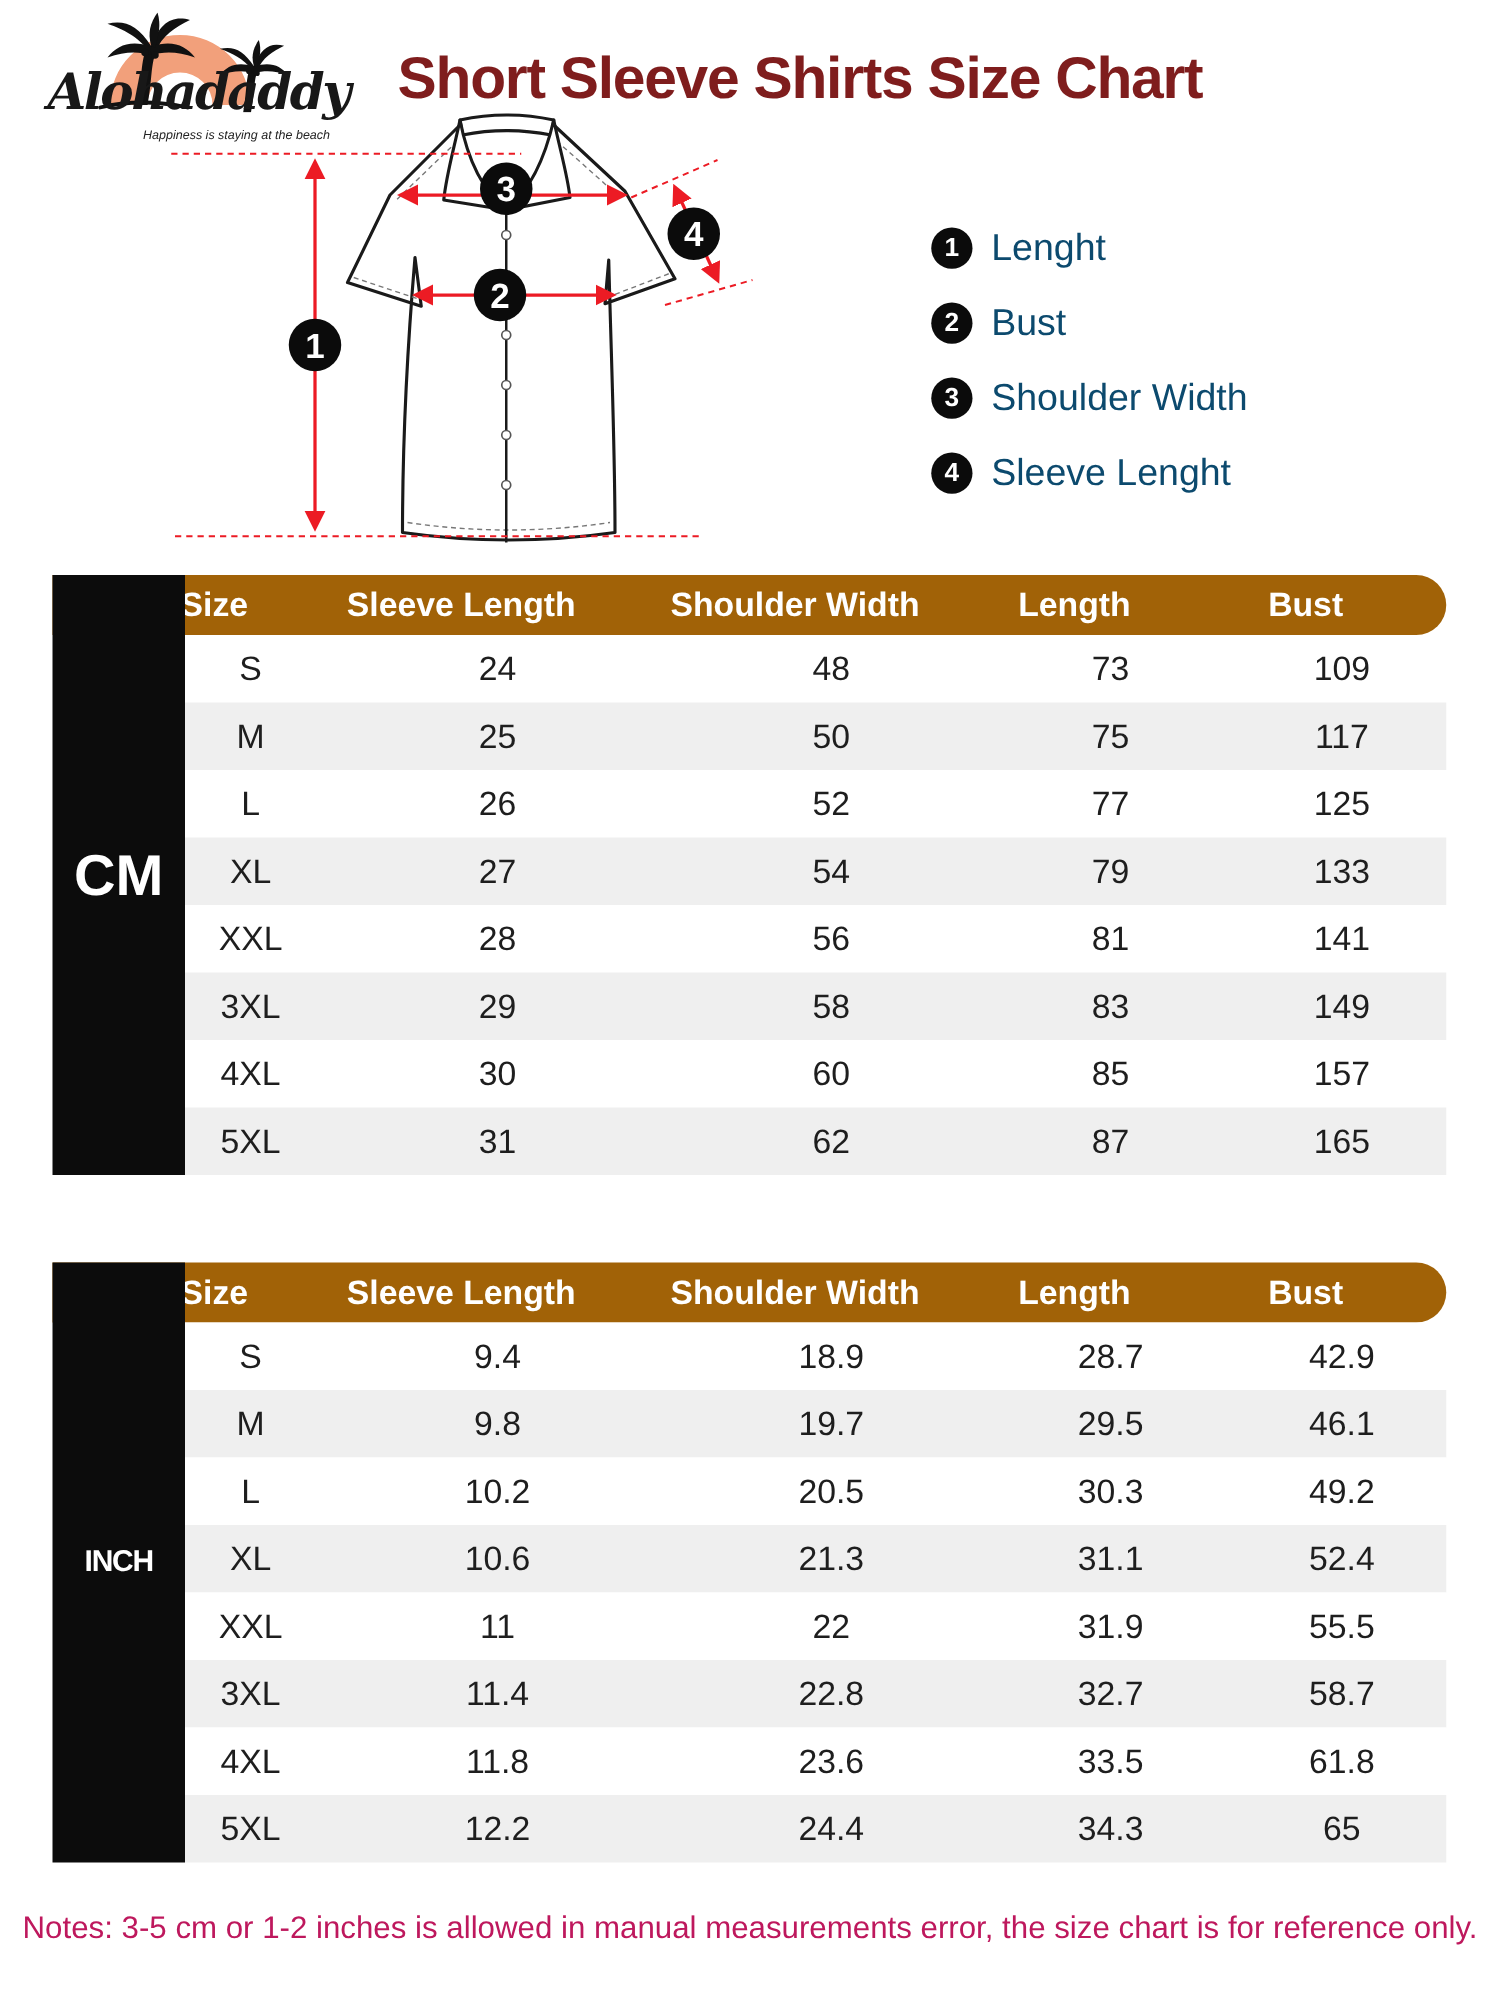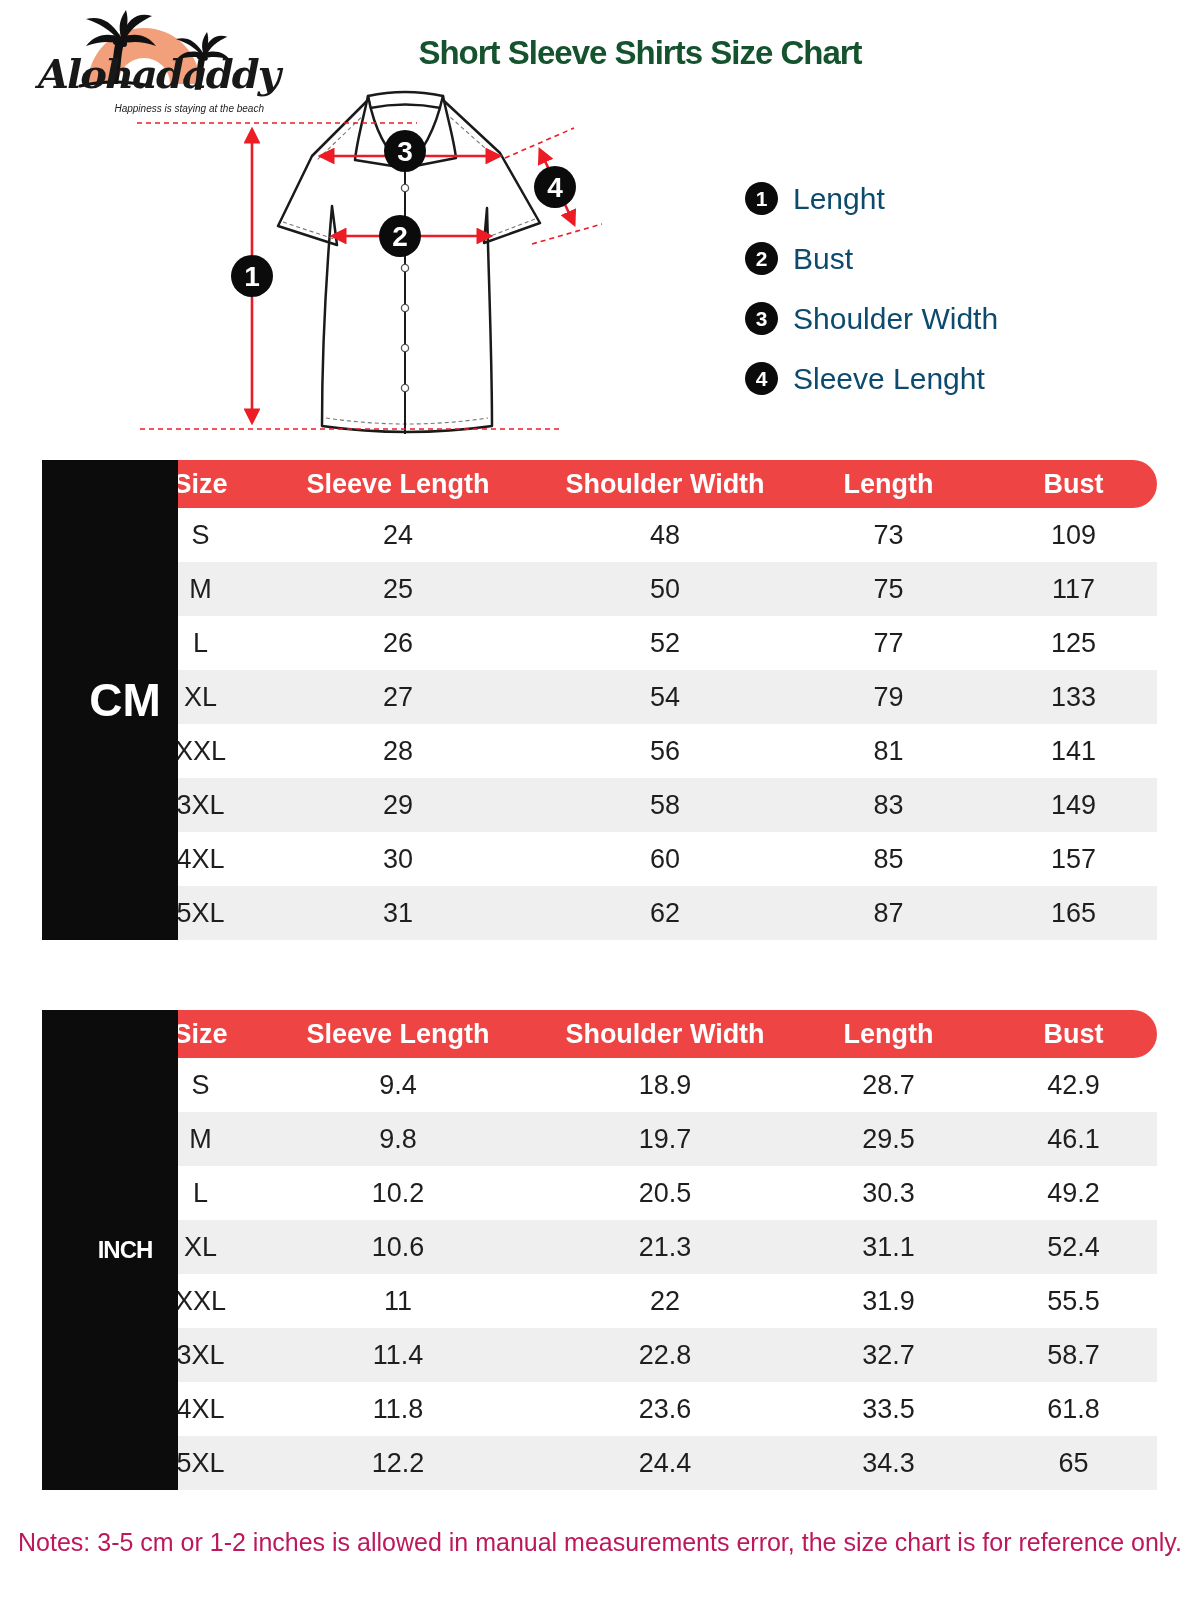--- a/index.html
+++ b/index.html
@@ -10,44 +10,44 @@
   .logo{position:absolute;left:36px;top:10px;width:240px;height:112px;}
   .logo-art{position:absolute;left:22px;top:0;}
   .brand-name{position:absolute;left:0px;top:40px;width:245px;text-align:center;
               font-family:"DejaVu Serif",serif;font-style:italic;font-weight:bold;
               font-size:40px;letter-spacing:-2px;color:#181818;white-space:nowrap;}
   .brand-tagline{position:absolute;left:0;top:93px;width:228px;text-align:right;
                  font-size:10px;color:#222;font-style:italic;}
 
   
   .title{position:absolute;left:270px;top:34px;width:740px;text-align:center;
-         font-size:33px;font-weight:bold;letter-spacing:-1px;color:#14532d;}
+         font-size:47px;font-weight:bold;letter-spacing:-1px;color:#7f1d1d;}
 
   
   .diagram{position:absolute;left:125px;top:88px;}
 
   
   .legend{position:absolute;left:745px;top:182px;}
   .legend-item{display:flex;align-items:center;height:33px;margin-bottom:27px;}
   .legend-bullet{width:33px;height:33px;border-radius:50%;background:#0b0b0b;color:#fff;
                  display:flex;align-items:center;justify-content:center;
                  font-size:21px;font-weight:bold;flex:0 0 33px;}
   .legend-label{margin-left:15px;font-size:30px;color:#0c4a6e;}
 
   
   .size-table{position:absolute;left:42px;width:1115px;}
   .size-table.cm{top:460px;}
   .size-table.inch{top:1010px;}
   .unit-rail{position:absolute;left:0;top:0;bottom:0;width:106px;background:#0c0c0c;
-             display:flex;align-items:center;justify-content:center;color:#fff;font-weight:bold;padding-left:30px;}
+             display:flex;align-items:center;justify-content:center;color:#fff;font-weight:bold;}
   .size-table.cm .unit-rail{font-size:46px;}
   .size-table.inch .unit-rail{font-size:24px;letter-spacing:-1px;}
-  .thead{height:48px;background:#ef4444;border-radius:0 24px 24px 0;
+  .thead{height:48px;background:#a16207;border-radius:0 24px 24px 0;
          display:grid;grid-template-columns:105px 290px 244px 203px 167px;
-         padding-left:106px;align-items:center;}
+         padding-left:77px;align-items:center;}
   .th{color:#fff;font-weight:bold;font-size:27px;text-align:center;}
   .tbody{margin-left:106px;}
   .tr{display:grid;grid-template-columns:105px 290px 244px 203px 167px;height:54px;
       align-items:center;background:#fff;}
   .tr.alt{background:#efefef;}
   .td{font-size:27px;color:#1e1e1e;text-align:center;}
 
   
   .notes{position:absolute;left:0;top:1528px;width:1200px;text-align:center;
          font-size:25px;color:#be185d;}

